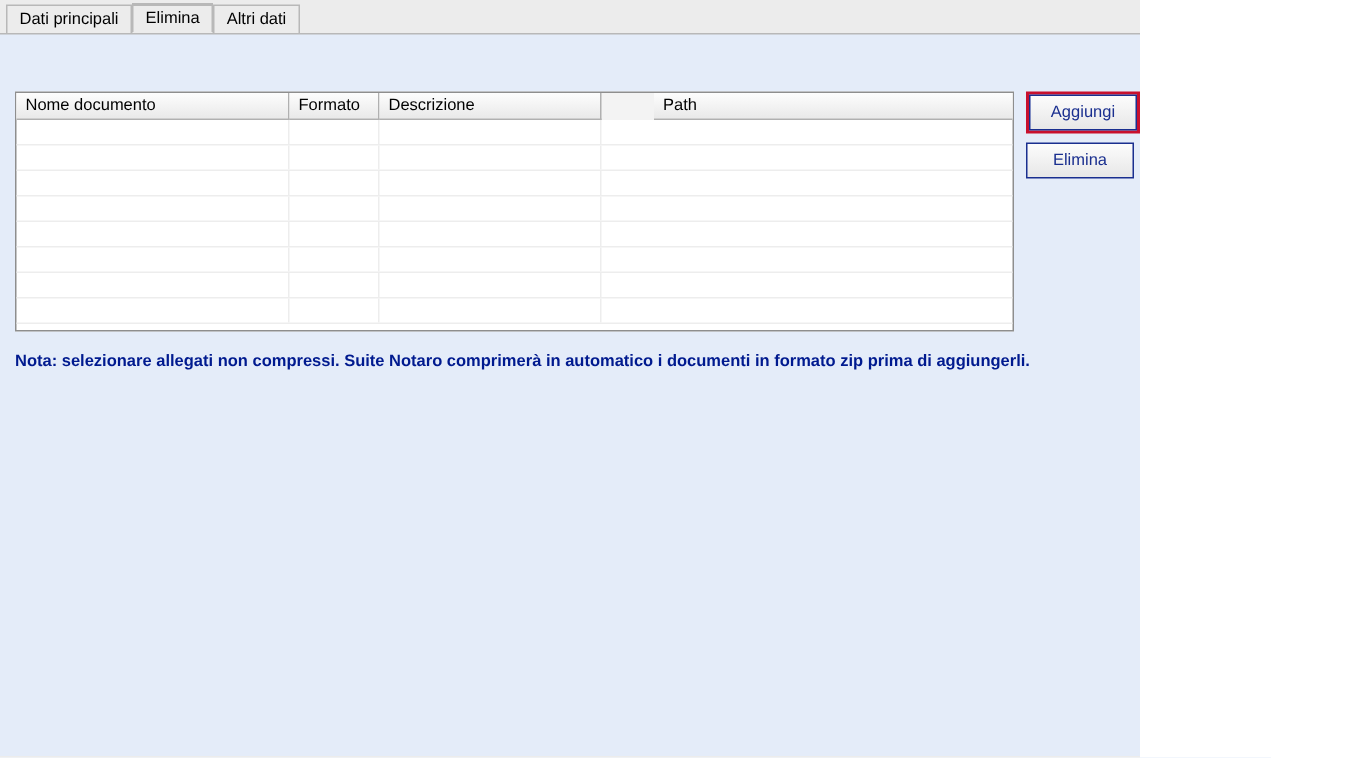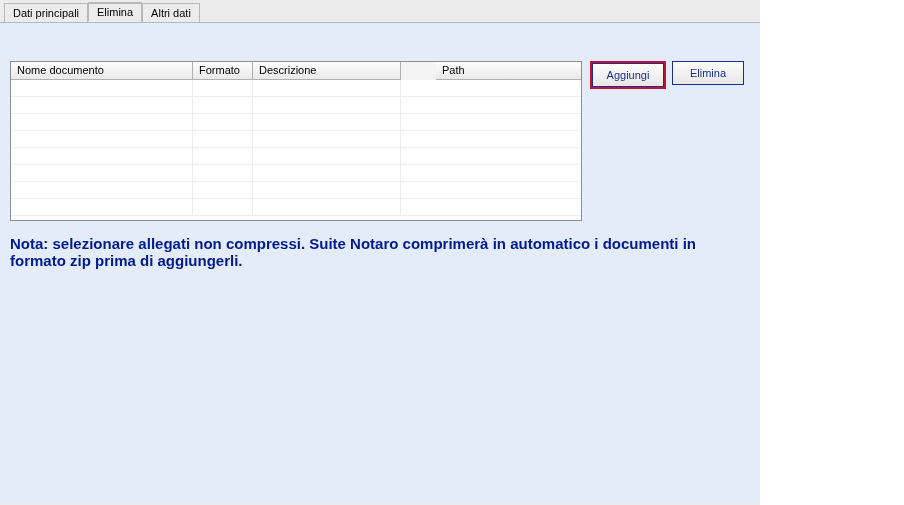--- a/index.html
+++ b/index.html
@@ -59,21 +59,21 @@
     width: 100%;
     height: calc(100% - 23px);
     position: relative;
     border-top: 1px solid #B8B8B8;
   }
 
   .content-area {
     position: absolute;
     top: 38px;
     left: 10px;
-    right: 16px;
+    right: 0;
   }
 
   .table-and-buttons {
     display: flex;
     align-items: flex-start;
   }
 
   
   .grid {
     border: 1px solid #8E8E8E;
@@ -113,20 +113,21 @@
     padding: 1px 6px;
     font-size: 11px;
     overflow: hidden;
   }
   .grid-cell:last-child { border-right: none; }
 
   
   .button-col {
     margin-left: 8px;
     display: flex;
+    flex-direction: column;
     gap: 6px;
   }
   .btn {
     width: 72px;
     height: 24px;
     background: linear-gradient(to bottom, #FCFCFC, #E7E7E7);
     border: 1px solid #1A2F8F;
     color: #1A2F8F;
     font-family: Tahoma, Verdana, Arial, sans-serif;
     font-size: 11px;
@@ -141,21 +142,21 @@
   }
   .btn-wrap.highlight .btn {
     margin: 0;
   }
 
   
   .note {
     margin-top: 14px;
     color: #001A8F;
     font-weight: bold;
-    font-size: 15px;
+    font-size: 11px;
   }
 </style>
 </head>
 <body>
 
 <div class="window">
 
   <div class="tabstrip">
     <div class="tab">Dati principali</div>
     <div class="tab active">Elimina</div>

